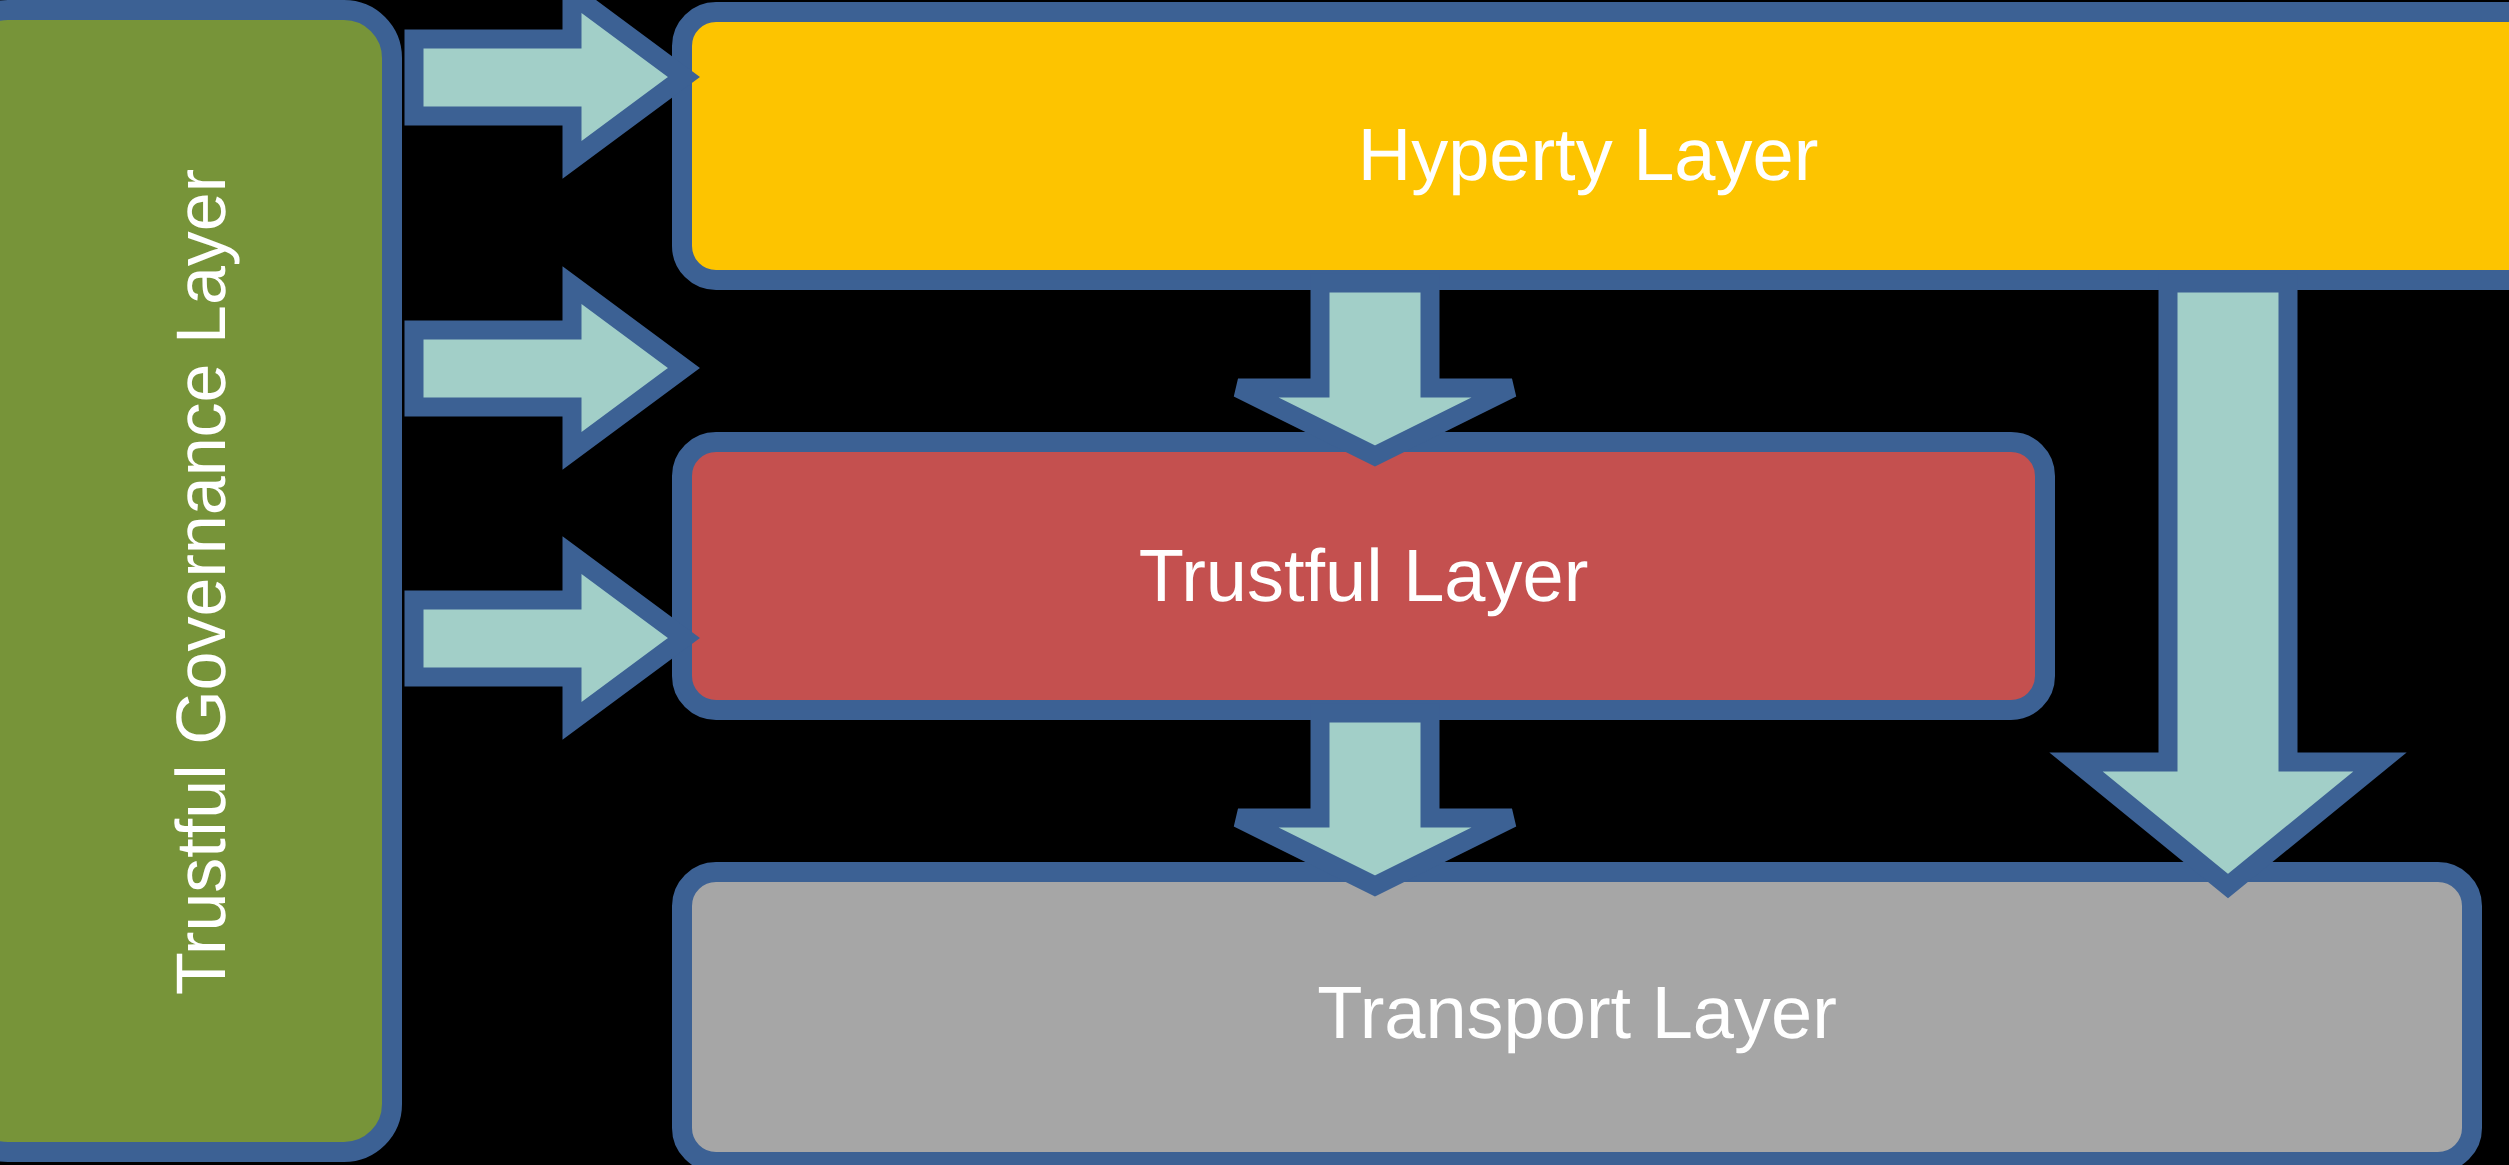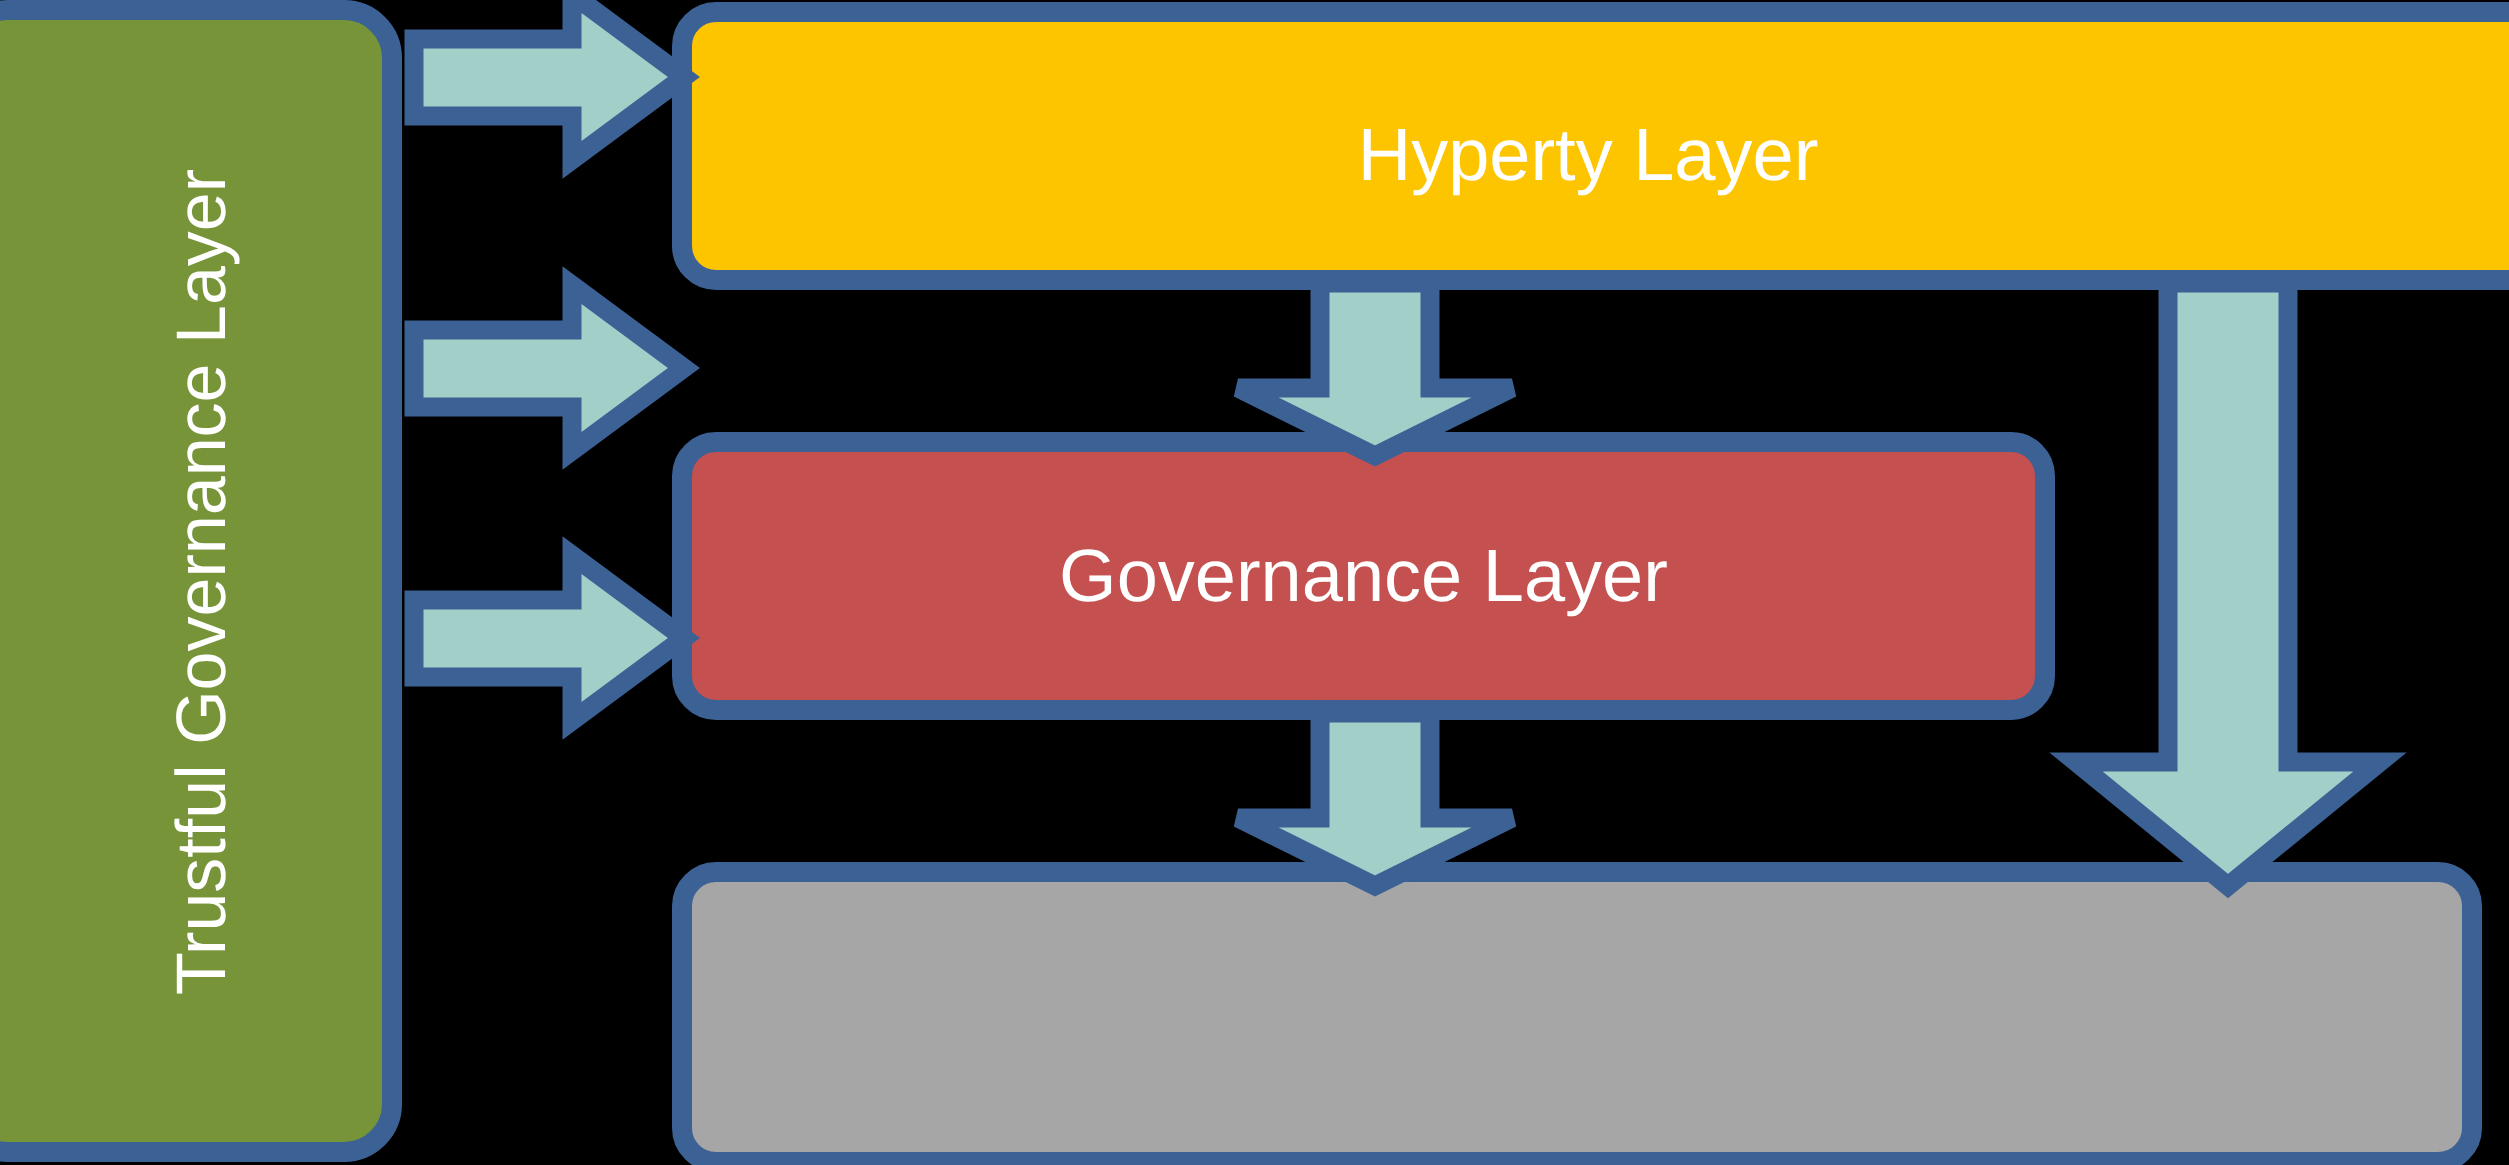--- a/index.html
+++ b/index.html
@@ -110,16 +110,17 @@
     <polygon points="2168,283 2288,283 2288,762 2380,762 2228,886 2076,762 2168,762" fill="#A2CFC8" stroke="#3C6194" stroke-width="19" stroke-linejoin="miter"></polygon>
 
   </svg>
 
   <div class="layer-label" id="label-governance">
     <span>Trustful Governance Layer</span>
   </div>
 
   <div class="layer-label" id="label-hyperty">Hyperty Layer</div>
 
-  <div class="layer-label" id="label-messaging">Governance Layer</div>
+  <div class="layer-label" id="label-messaging">Trustful Layer</div>
 
+  <div class="layer-label" id="label-transport">Transport Layer</div>
 
 </div>
 
 </body></html>

